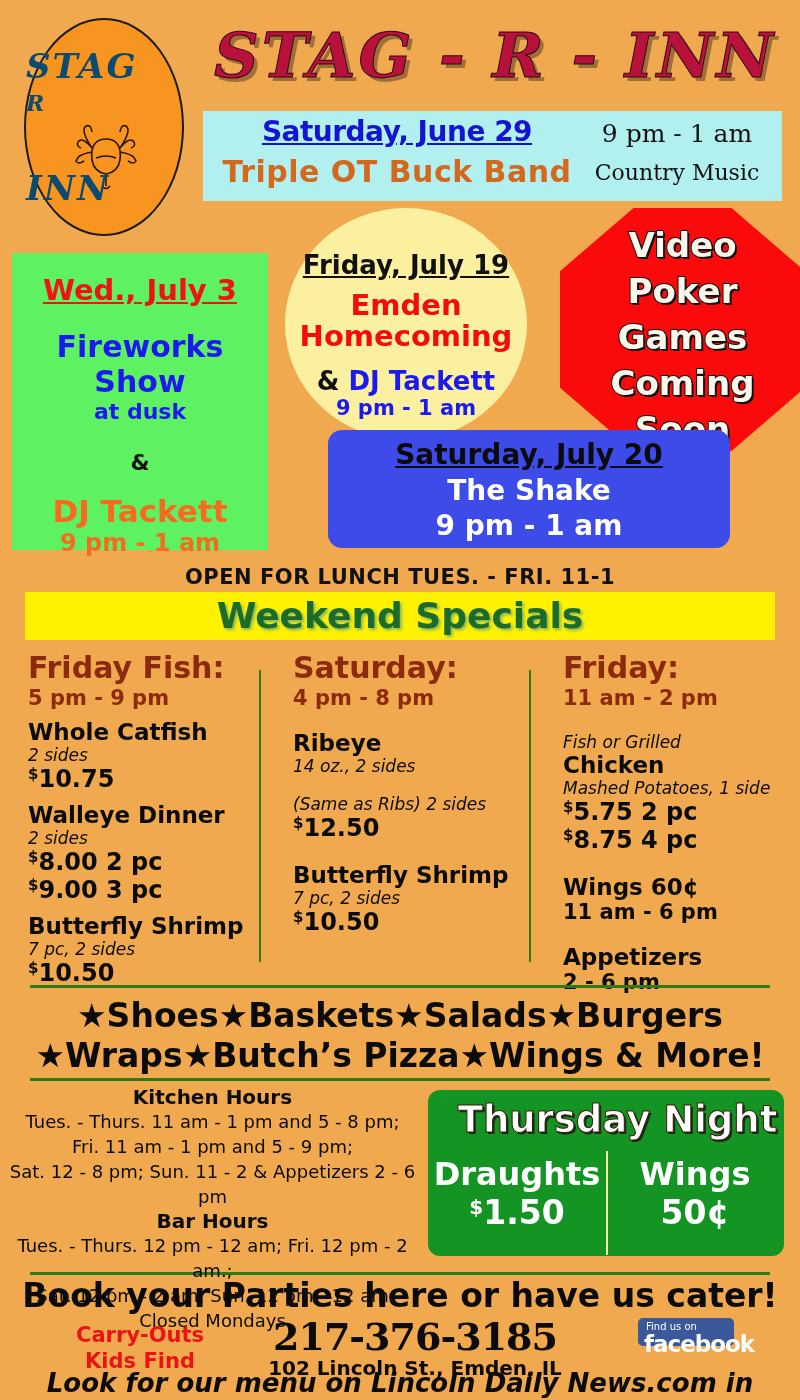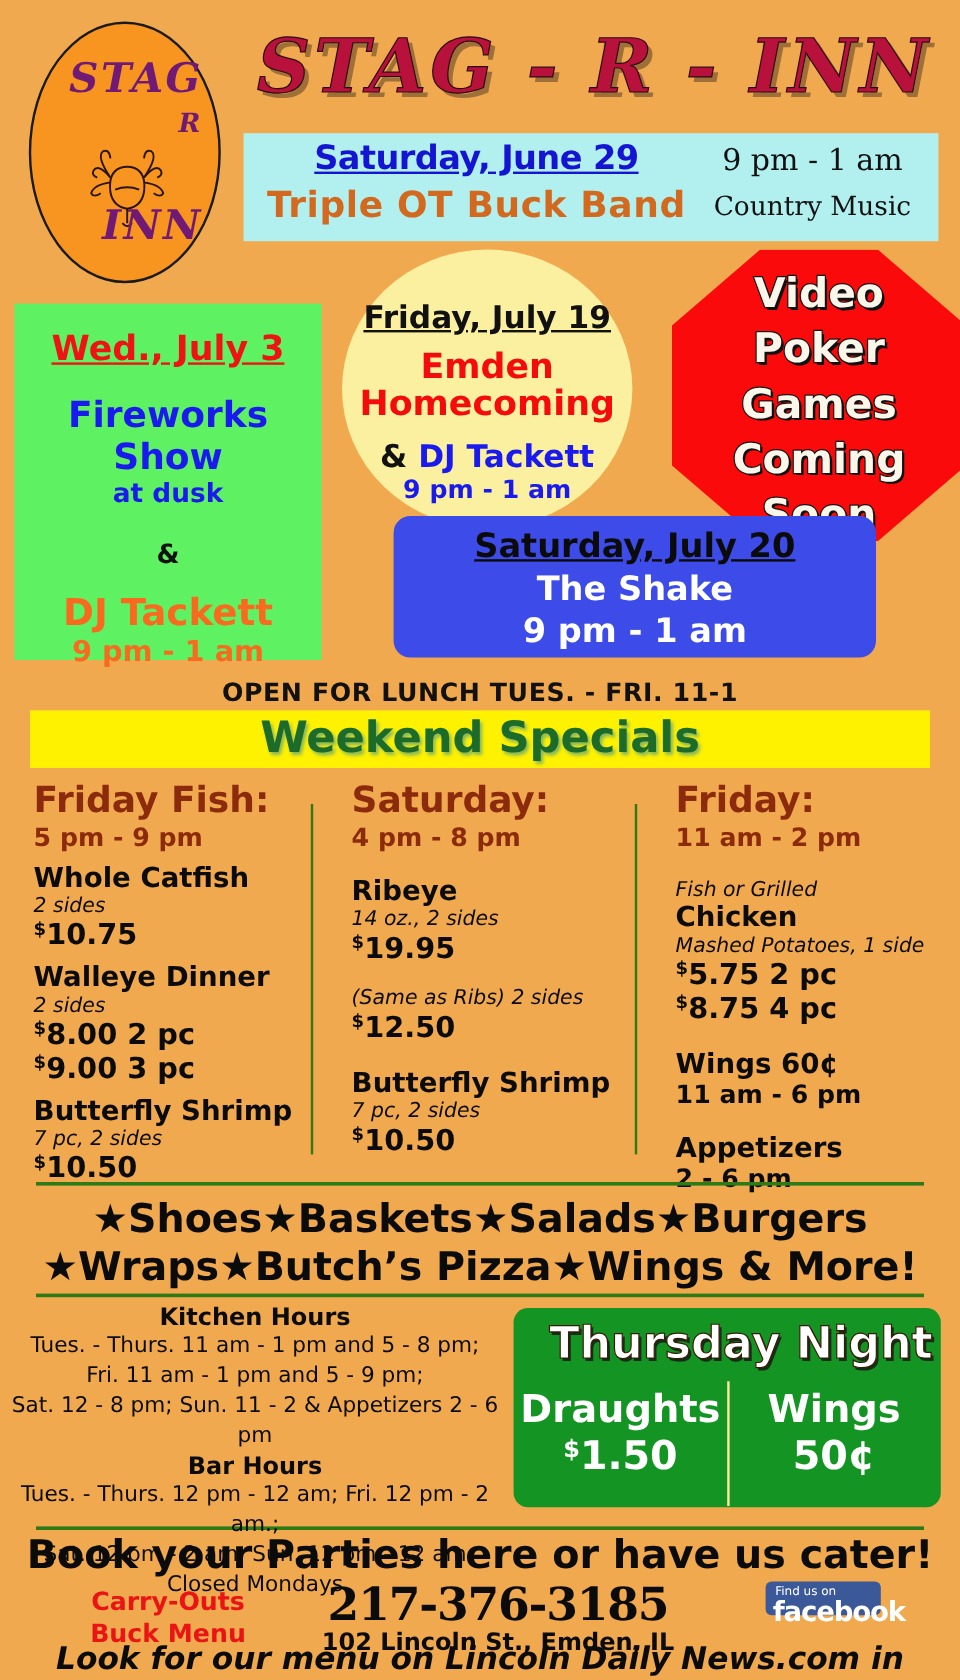--- a/index.html
+++ b/index.html
@@ -16,23 +16,23 @@
 
   
   #logo-oval{
     left:24px;top:18px;width:160px;height:218px;
     border-radius:50%;
     background:#f79520;
     border:2px solid #1a1a1a;
     box-sizing:border-box;
   }
   #logo-text-stag, #logo-text-r, #logo-text-inn{
-    position:absolute;left:0;right:13px;text-align:right;
+    position:absolute;left:0;right:13px;text-align:left;
     font-family:"DejaVu Serif", serif;
-    color:#701a75;font-weight:bold;
+    color:#0c4a6e;font-weight:bold;
     font-style:italic;
     letter-spacing:2px;
   }
   #logo-text-stag{top:26px;font-size:34px;}
   #logo-text-r{top:70px;font-size:22px;}
   #logo-text-inn{top:148px;font-size:34px;}
   #logo-deer{
     position:absolute;left:36px;top:88px;width:88px;height:86px;
   }
 
@@ -338,21 +338,20 @@
         <div class="spec-price"><span class="cur">$</span>10.50</div>
       </div>
     </div>
 
     <div class="spec-col" id="spec-col-1">
       <div class="spec-day">Saturday:</div>
       <div class="spec-hours">4 pm - 8 pm</div>
       <div class="spec-item" style="margin-top:20px">
         <div class="spec-name">Ribeye</div>
         <div class="spec-desc">14 oz., 2 sides</div>
-        <div class="spec-price"><span class="cur">$</span>19.95</div>
       </div>
       <div class="spec-item" style="margin-top:18px">
         <div class="spec-desc">(Same as Ribs) 2 sides</div>
         <div class="spec-price"><span class="cur">$</span>12.50</div>
       </div>
       <div class="spec-item" style="margin-top:20px">
         <div class="spec-name">Butterfly Shrimp</div>
         <div class="spec-desc">7 pc, 2 sides</div>
         <div class="spec-price"><span class="cur">$</span>10.50</div>
       </div>
@@ -411,21 +410,21 @@
         <div class="thu-label">Wings</div>
         <div class="thu-value">50¢</div>
       </div>
     </div>
   </div>
 
   <div class="abs" id="footer">
     <div id="book-line">Book your Parties here or have us cater!</div>
     <div id="carryouts">
       <div>Carry-Outs</div>
-      <div>Buck Menu</div>
+      <div>Kids Find</div>
     </div>
     <div id="phone">217-376-3185</div>
     <div id="address">102 Lincoln St., Emden, IL</div>
   </div>
 
   <div id="fb-badge">
     <div id="fb-top">Find us on</div>
     <div id="fb-word">facebook</div>
   </div>
 

